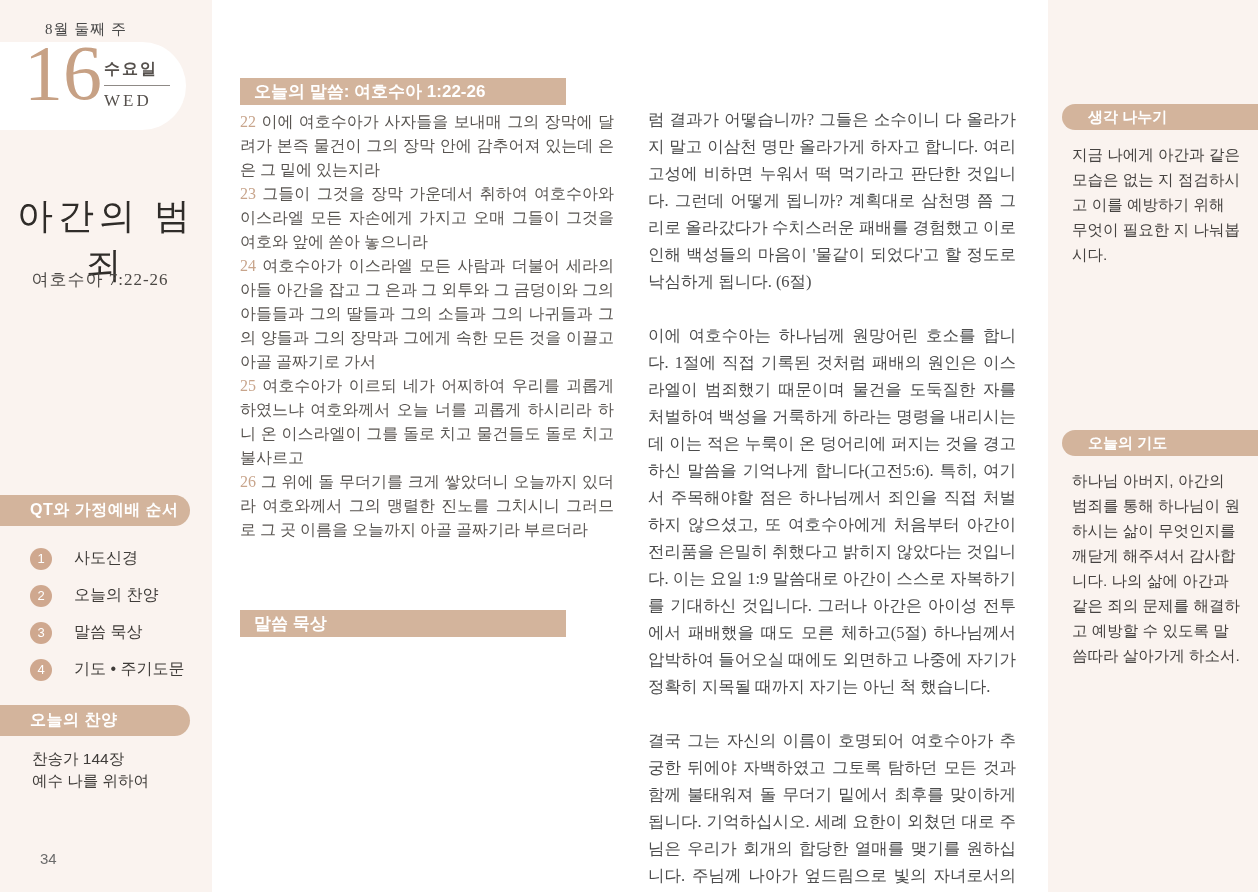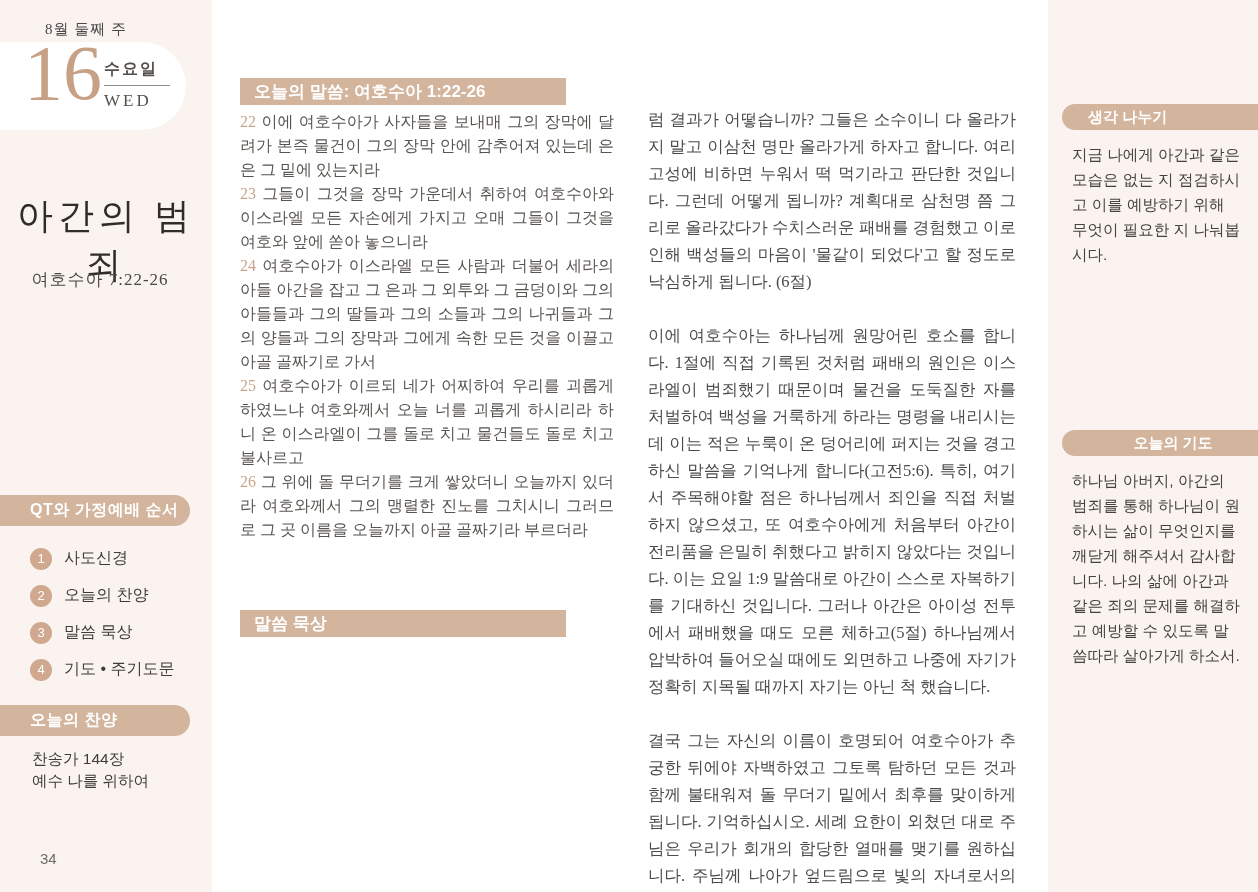--- a/index.html
+++ b/index.html
@@ -64,21 +64,21 @@
   .qt-pill{top:495px;}
   .praise-pill{top:705px;}
   .qt-list{position:absolute;left:30px;top:540px;width:180px;}
   .qt-item{display:flex;align-items:center;height:37px;}
   .qt-num{
     width:22px;height:22px;border-radius:50%;
     background:#cfa88f;color:#fff;font-size:13px;
     display:flex;align-items:center;justify-content:center;
     margin-right:12px;flex:0 0 22px;
   }
-  .qt-label{font-size:16px;color:#3f3c39;}
+  .qt-label{font-size:16px;color:#3f3c39;margin-left:10px;}
   .praise-text{
     position:absolute;left:32px;top:748px;
     font-size:15.5px;line-height:22px;color:#3f3c39;
   }
   .page-num-left{
     position:absolute;left:40px;top:850px;font-size:15px;color:#6b6b6b;
   }
   .page-num-right{
     position:absolute;left:1205px;top:850px;font-size:20px;color:#6b6b6b;margin-top:41px;
   }
@@ -115,21 +115,21 @@
   .meditation-col2 p:last-child{margin-bottom:0;}
 
   
   .right-pill{
     position:absolute;left:1062px;width:196px;height:26px;
     background:#d3b49c;border-radius:14px 0 0 14px;
     color:#ffffff;font-weight:bold;font-size:15px;
     display:flex;align-items:center;padding-left:26px;box-sizing:border-box;
   }
   .share-pill{top:104px;}
-  .prayer-pill{top:430px;justify-content:center;}
+  .prayer-pill{top:430px;}
   .right-text{
     position:absolute;left:1072px;width:172px;
     font-size:15.5px;line-height:25px;color:#454240;
     text-align:left;
   }
   .share-text{top:142px;}
   .prayer-text{top:468px;}
 </style>
 </head>
 <body>

